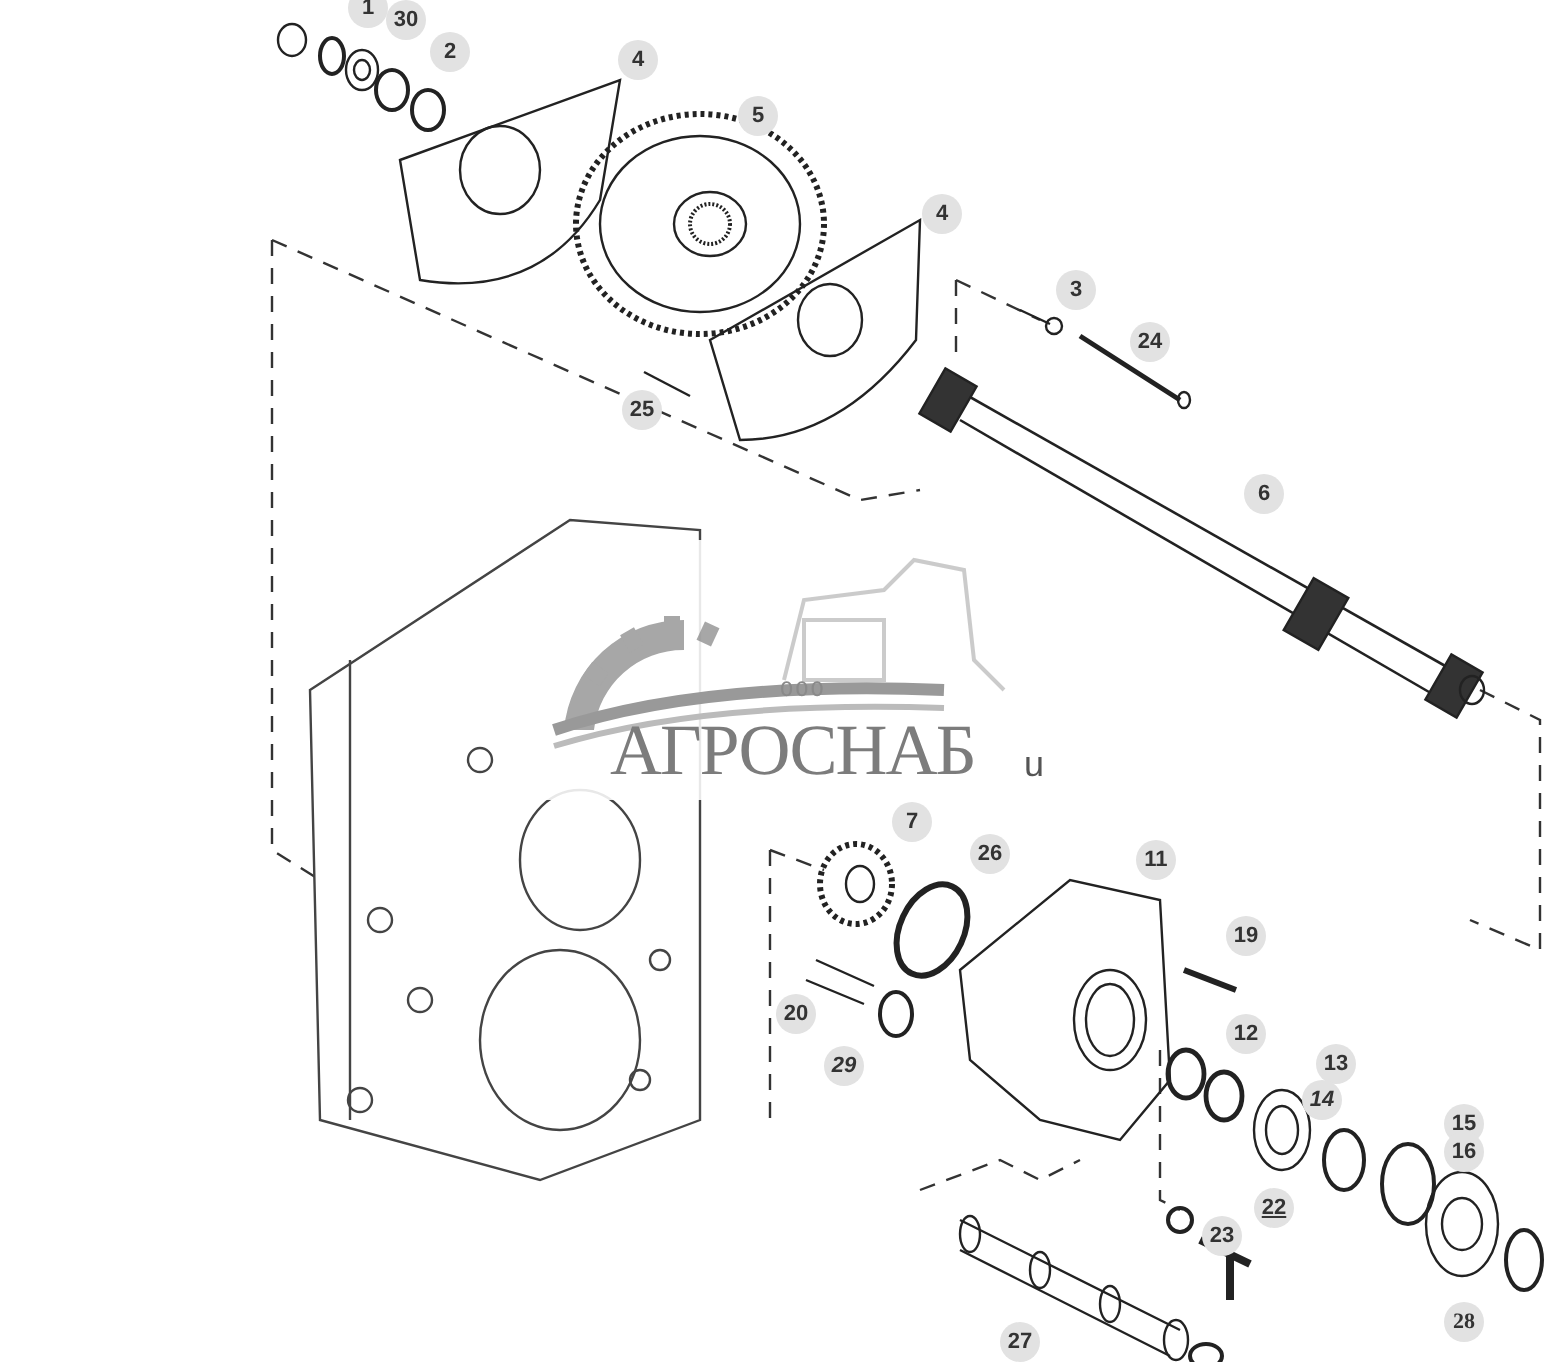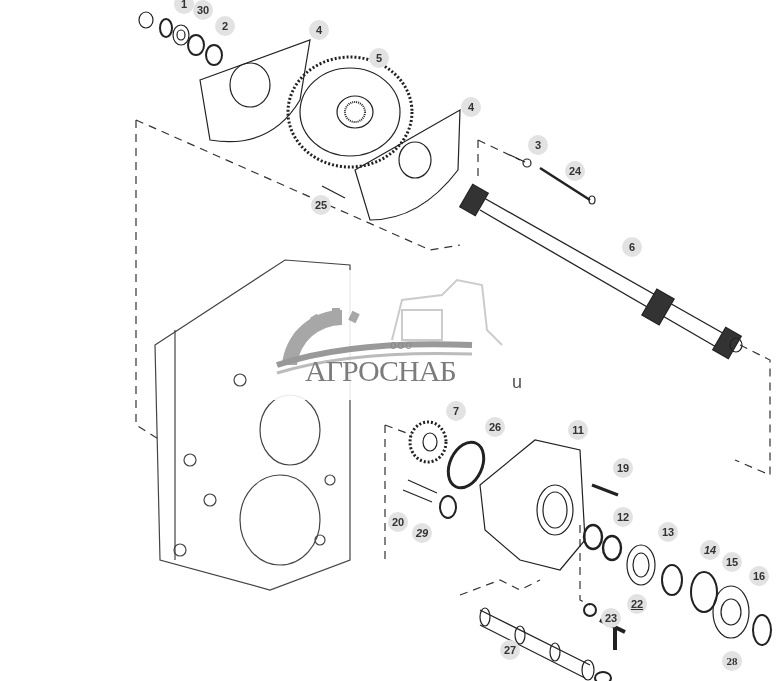--- a/index.html
+++ b/index.html
@@ -2,21 +2,21 @@
 <html><head>
 <meta charset="utf-8">
 <style>
   html,body{margin:0;padding:0;background:#fff;}
   body{width:781px;height:681px;overflow:hidden;position:relative;font-family:"Liberation Sans",sans-serif;}
   #diagram{position:absolute;left:0;top:0;width:781px;height:681px;}
   .callout{position:absolute;width:20px;height:20px;border-radius:50%;background:#e2e2e2;
     color:#333;font-weight:bold;font-size:11px;line-height:20px;text-align:center;}
   #watermark{position:absolute;left:272px;top:270px;width:240px;height:130px;background:rgba(255,255,255,0.88);}
   #wm-ooo{position:absolute;left:390px;top:340px;font-size:11px;color:#8a8a8a;font-family:Liberation Mono, monospace;letter-spacing:1px;}
-  #wm-name{position:absolute;left:305px;top:354px;font-size:30px;color:#7c7c7c;font-family:"Liberation Serif",serif;letter-spacing:-1px;}
+  #wm-name{position:absolute;left:305px;top:354px;font-size:36px;color:#7c7c7c;font-family:"Liberation Serif",serif;letter-spacing:-1px;}
   #wm-tail{position:absolute;left:512px;top:372px;font-size:18px;color:#555;}
 </style>
 </head>
 <body>
 
 <svg id="diagram" viewBox="0 0 781 681" xmlns="http://www.w3.org/2000/svg" fill="none" stroke="#222" stroke-width="1.2">
 
   <g stroke-dasharray="8,6" stroke="#333">
     <path d="M136 120 L136 425 L160 440"></path>
     <path d="M136 120 L430 250 L460 245"></path>
@@ -166,22 +166,22 @@
 <div class="callout" style="left:461px;top:97px;">4</div>
 <div class="callout" style="left:528px;top:135px;">3</div>
 <div class="callout" style="left:565px;top:145px;margin-top:16px;">24</div>
 <div class="callout" style="left:311px;top:195px;">25</div>
 <div class="callout" style="left:622px;top:237px;">6</div>
 <div class="callout" style="left:446px;top:401px;">7</div>
 <div class="callout" style="left:485px;top:417px;">26</div>
 <div class="callout" style="left:568px;top:420px;">11</div>
 <div class="callout" style="left:613px;top:458px;">19</div>
 <div class="callout" style="left:613px;top:507px;">12</div>
-<div class="callout" style="left:388px;top:512px;">20</div>
+<div class="callout" style="left:388px;top:497px;">20</div>
 <div class="callout" style="left:412px;top:523px;font-style:italic;">29</div>
 <div class="callout" style="left:658px;top:522px;">13</div>
-<div class="callout" style="left:700px;top:540px;font-style:italic;">14</div>
+<div class="callout" style="left:651px;top:540px;font-style:italic;">14</div>
 <div class="callout" style="left:722px;top:552px;">15</div>
-<div class="callout" style="left:749px;top:566px;">16</div>
+<div class="callout" style="left:722px;top:566px;">16</div>
 <div class="callout" style="left:601px;top:608px;">23</div>
 <div class="callout" style="left:627px;top:594px;text-decoration:underline;">22</div>
 <div class="callout" style="left:722px;top:651px;font-family:Liberation Serif, serif;">28</div>
-<div class="callout" style="left:500px;top:640px;text-align:center;">27</div>
+<div class="callout" style="left:500px;top:661px;text-align:center;">27</div>
 
 </body></html>

